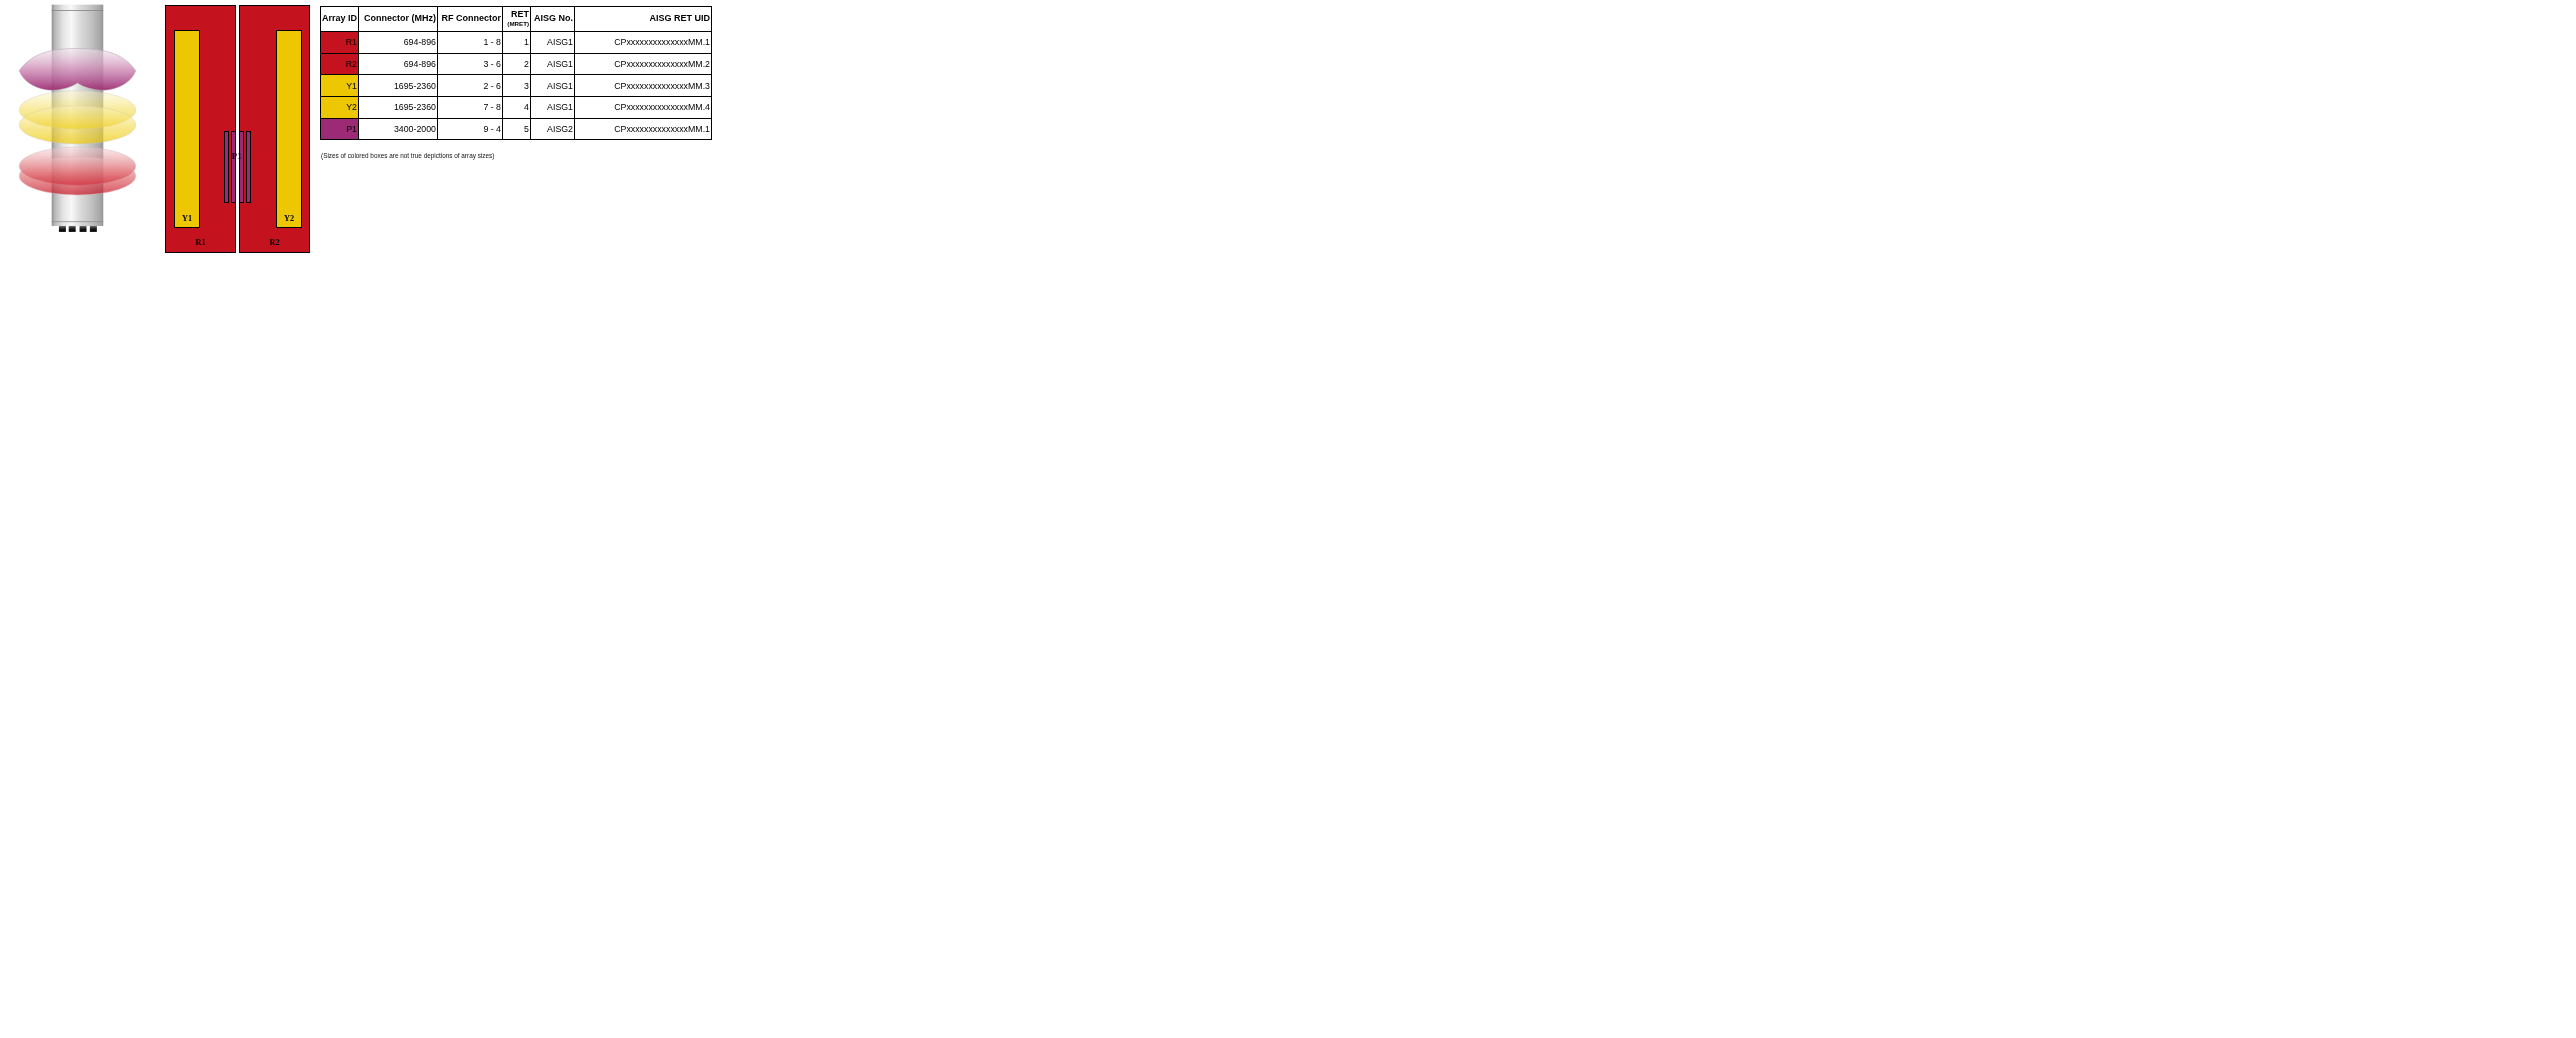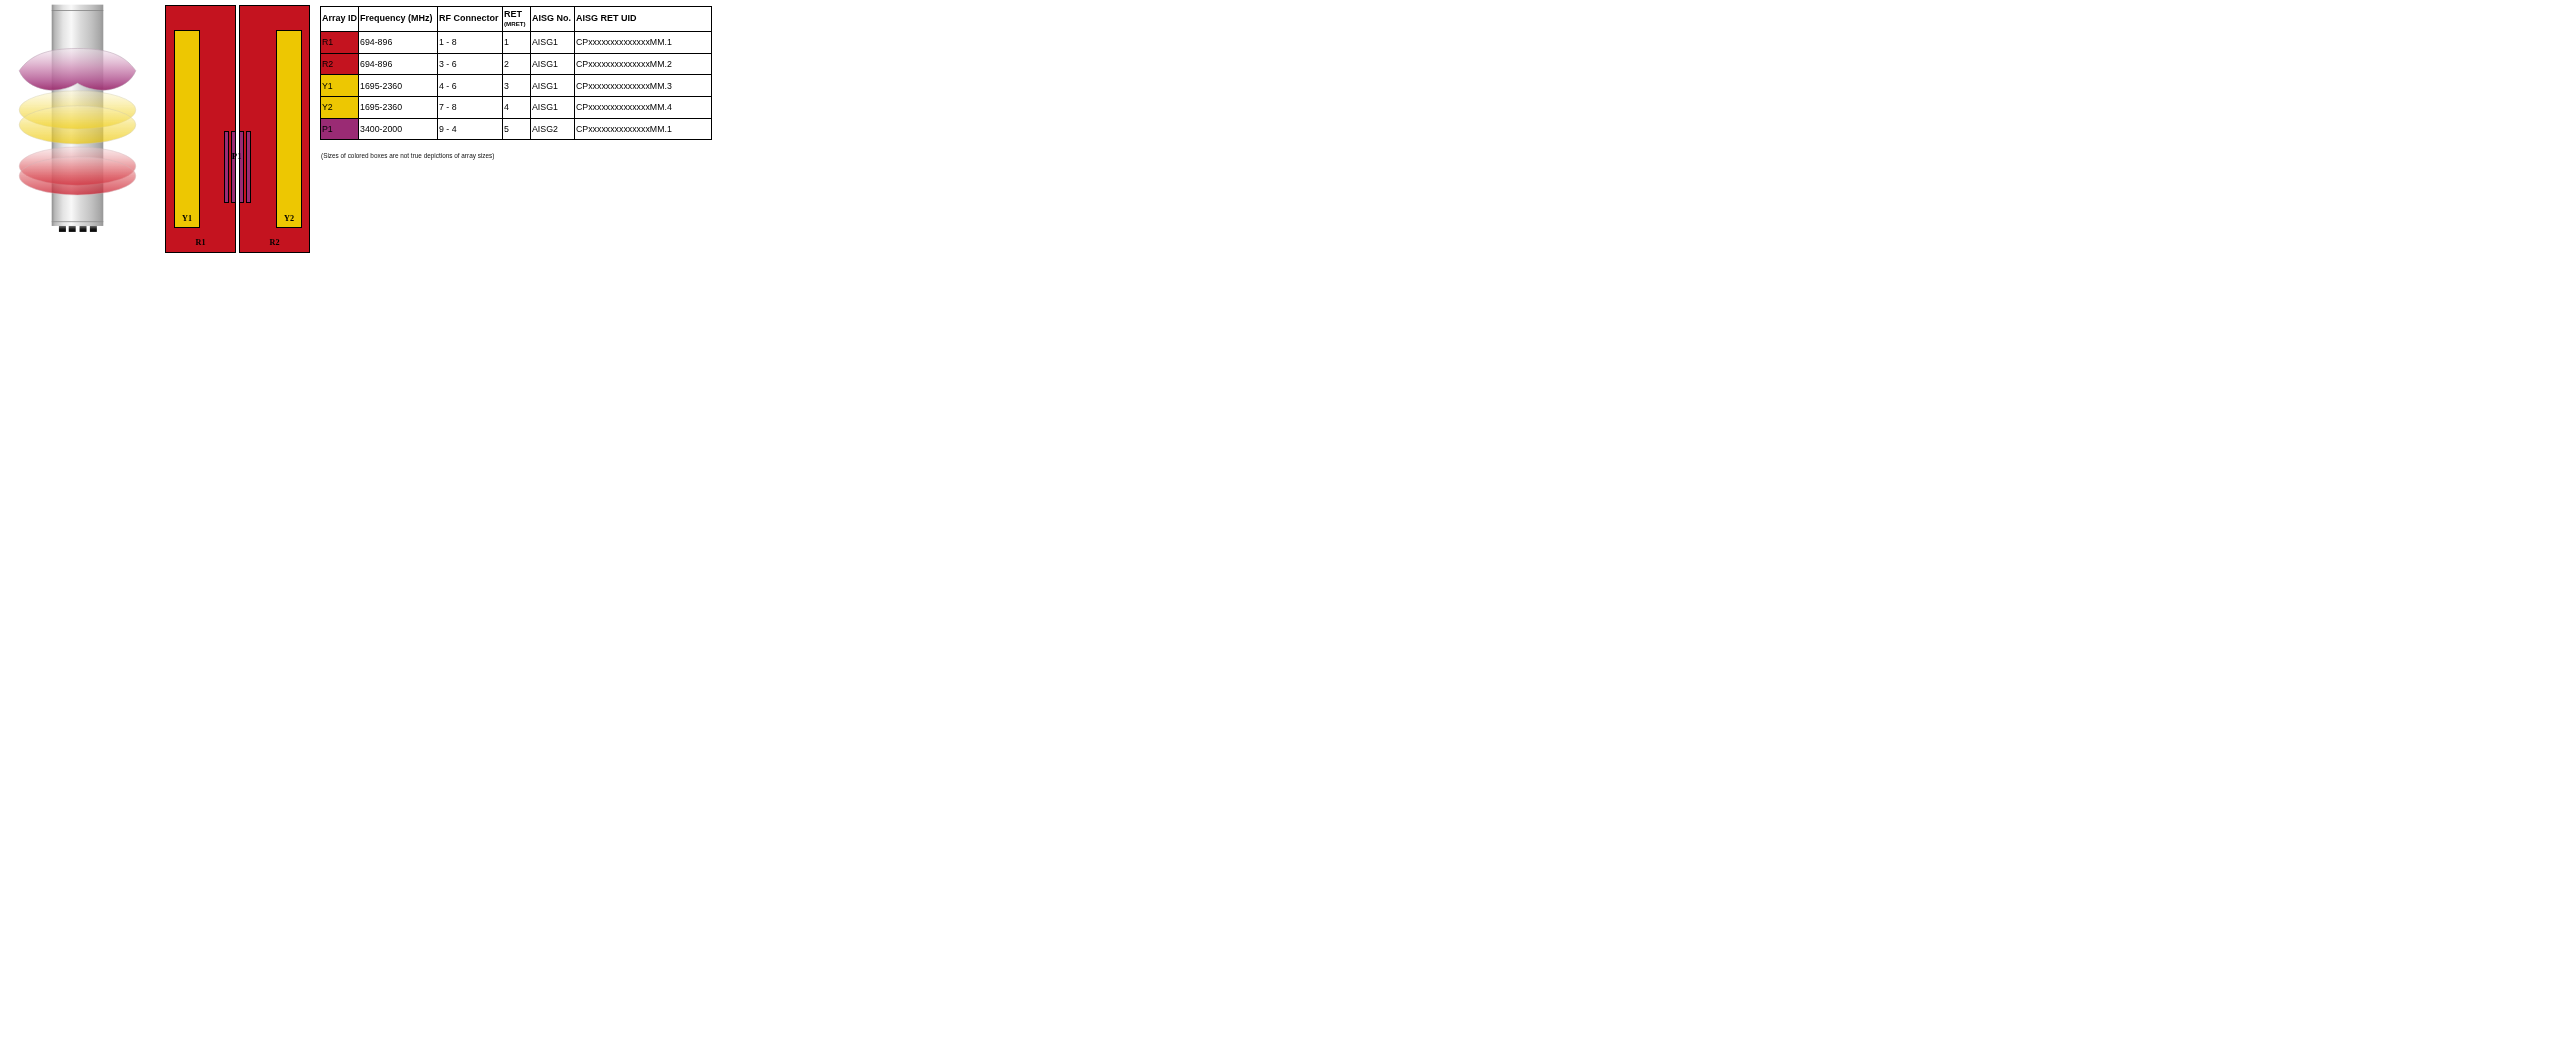--- a/index.html
+++ b/index.html
@@ -50,21 +50,21 @@
   
   #port-table-wrap { left: 320px; top: 6.2px; }
   table.port {
     border-collapse: collapse;
     table-layout: fixed;
     width: 391px;
     border: 1.3px solid #000;
   }
   table.port th, table.port td {
     border: 1px solid #000;
-    text-align: left;
+    text-align: right;
     vertical-align: middle;
     padding: 0 1px;
     color: #000;
     overflow: hidden;
     white-space: nowrap;
   }
   table.port thead tr { height: 25px; }
   table.port tbody tr { height: 21.6px; }
   table.port th {
     font-size: 9px;
@@ -168,21 +168,21 @@
       <col style="width:38px">
         <col style="width:79px">
         <col style="width:65px">
       <col style="width:28px">
         <col style="width:44px">
         <col style="width:137px">
     </colgroup>
     <thead>
       <tr>
         <th>Array ID</th>
-        <th>Frequency (MHz)</th>
+        <th>Connector (MHz)</th>
         <th>RF Connector</th>
         <th>
           <div>RET</div>
           <div class="mret">(MRET)</div>
         </th>
         <th>AISG No.</th>
         <th>AISG RET UID</th>
       </tr>
     </thead>
     <tbody>
@@ -198,21 +198,21 @@
         <td class="bg-red">R2</td>
         <td>694-896</td>
         <td>3 - 6</td>
         <td>2</td>
         <td>AISG1</td>
         <td>CPxxxxxxxxxxxxxxMM.2</td>
       </tr>
       <tr>
         <td class="bg-yellow">Y1</td>
         <td>1695-2360</td>
-        <td>4 - 6</td>
+        <td>2 - 6</td>
         <td>3</td>
         <td>AISG1</td>
         <td>CPxxxxxxxxxxxxxxMM.3</td>
       </tr>
       <tr>
         <td class="bg-yellow">Y2</td>
         <td>1695-2360</td>
         <td>7 - 8</td>
         <td>4</td>
         <td>AISG1</td>

